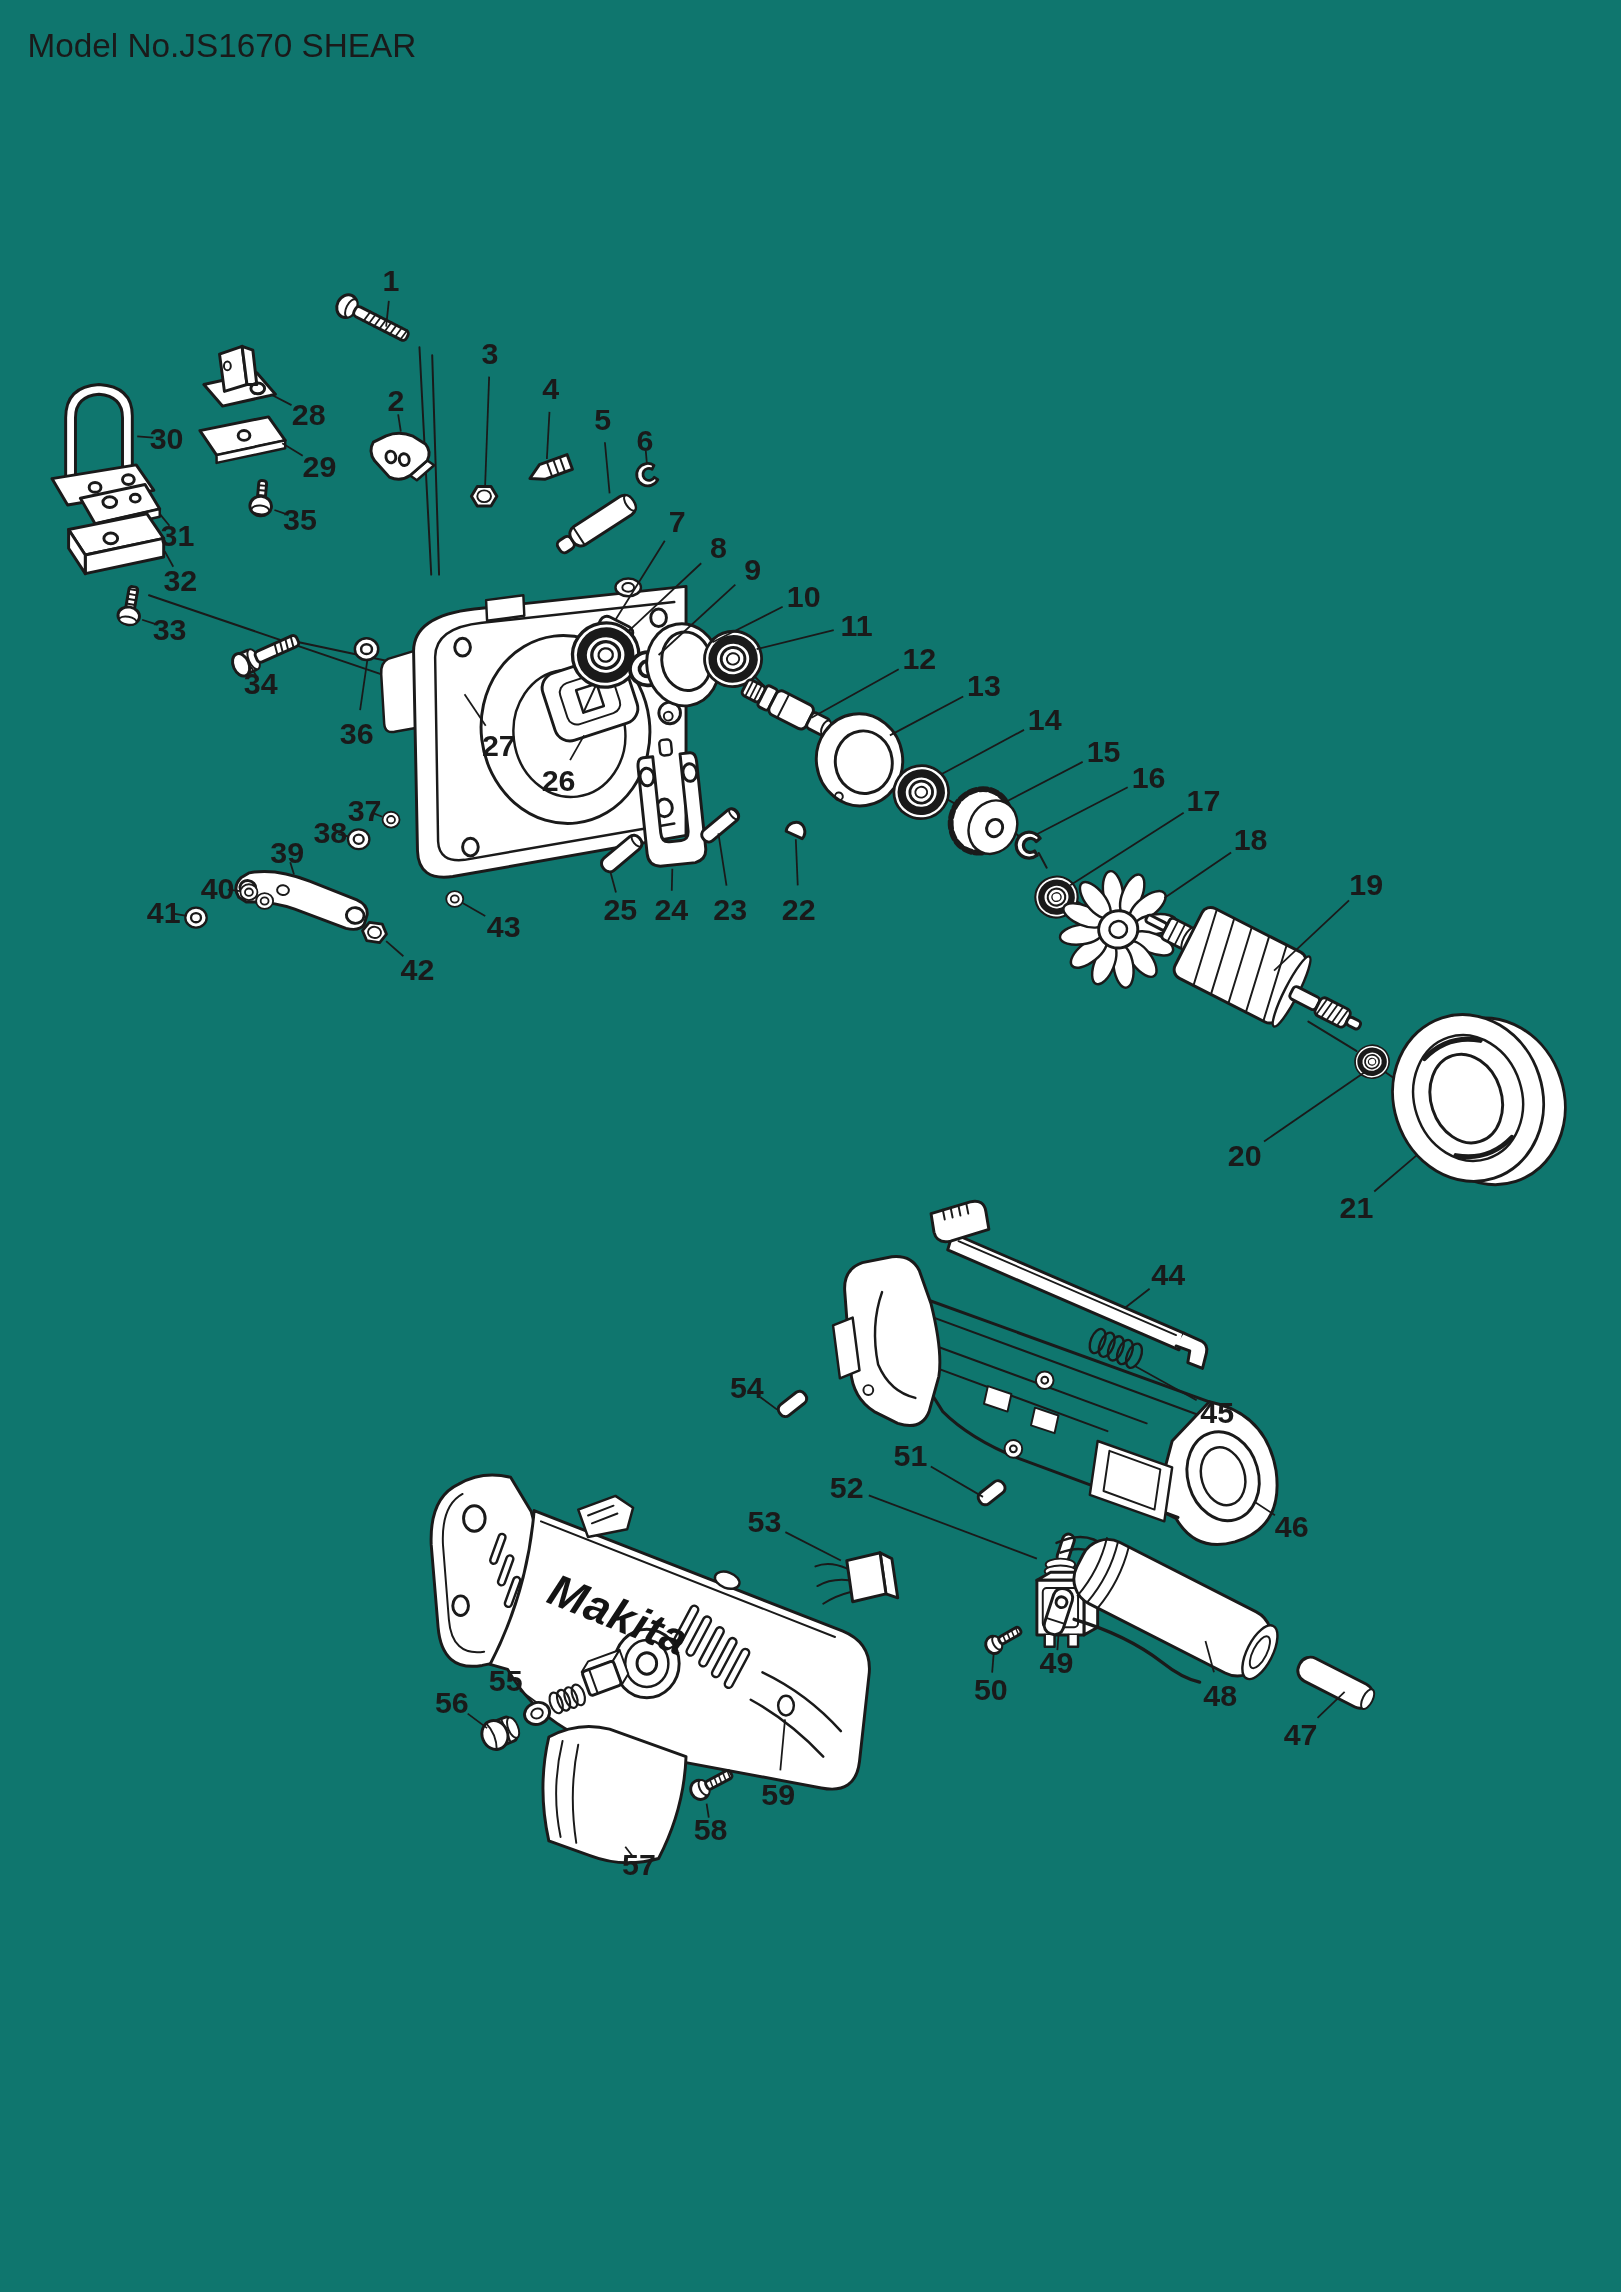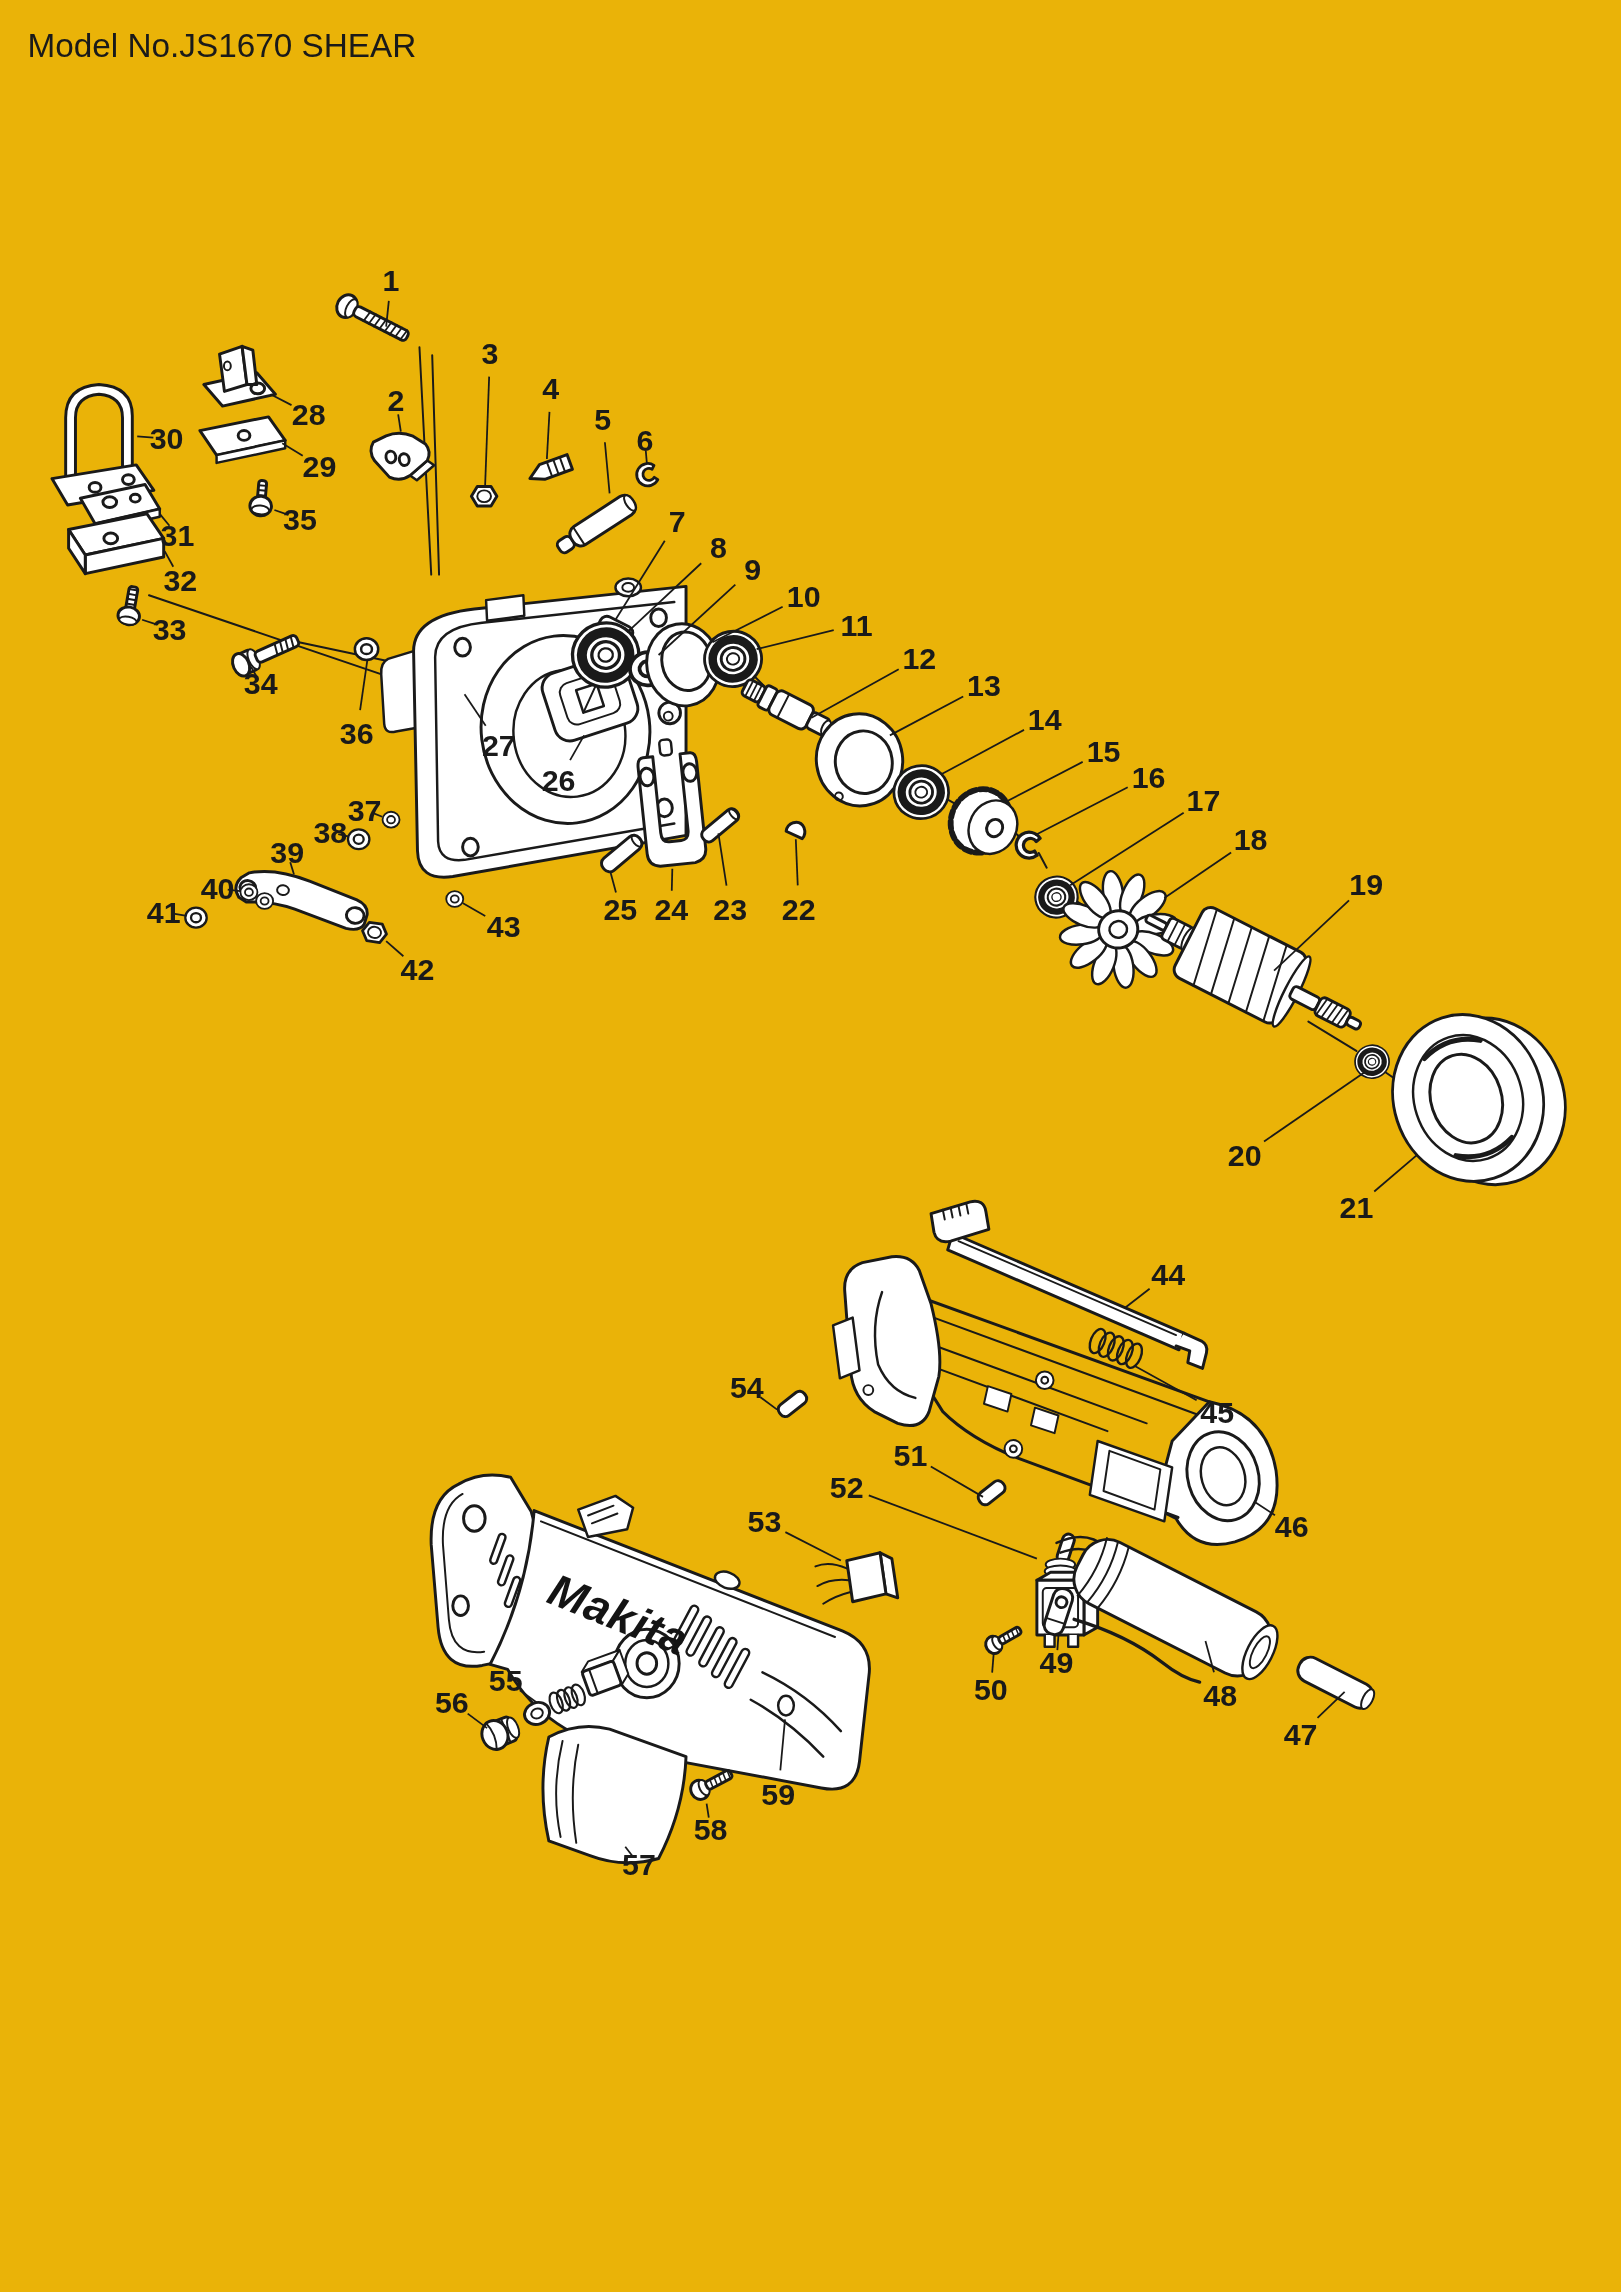--- a/index.html
+++ b/index.html
@@ -1,16 +1,16 @@
 <!DOCTYPE html>
 <html><head>
 <meta charset="utf-8">
 <style>
   html,body{margin:0;padding:0;background:#fff;}
-  .page{position:relative;width:1621px;height:2293px;background:#eab308;overflow:hidden;
+  .page{position:relative;width:1621px;height:2293px;background:#0f766e;overflow:hidden;
         font-family:"Liberation Sans",sans-serif;}
   svg{display:block;}
   .title-text{font-family:"Liberation Sans",sans-serif;font-size:34px;font-weight:500;fill:#1a1a1a;}
   .plabel{font-family:"Liberation Sans",sans-serif;font-size:31px;font-weight:bold;fill:#1a1a1a;}
   .logo-text{font-family:"Liberation Sans",sans-serif;font-size:46px;font-weight:bold;font-style:italic;
              fill:#141414;letter-spacing:1px;}
 </style>
 </head>
 <body>
 

